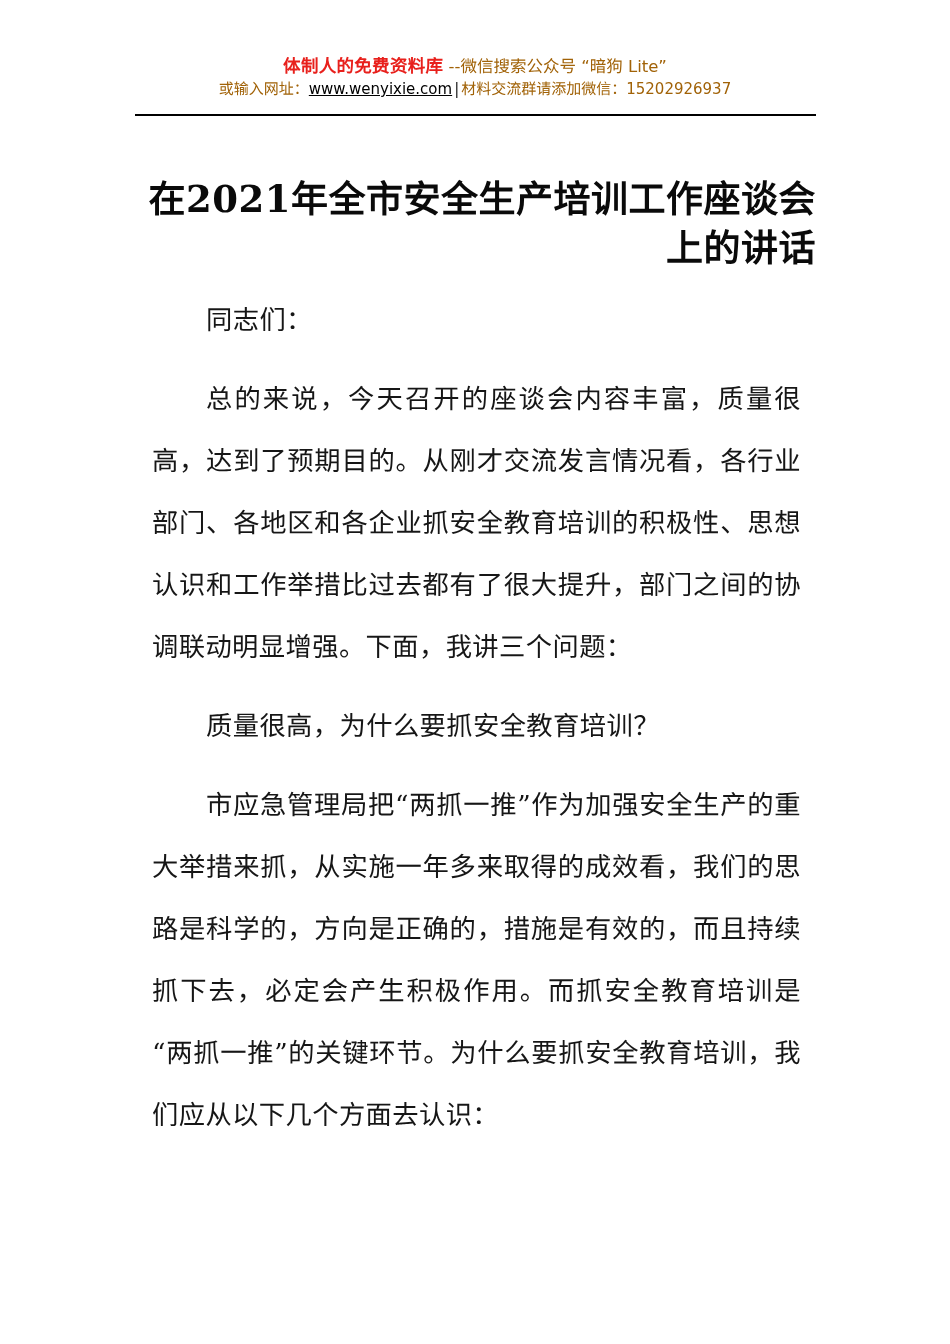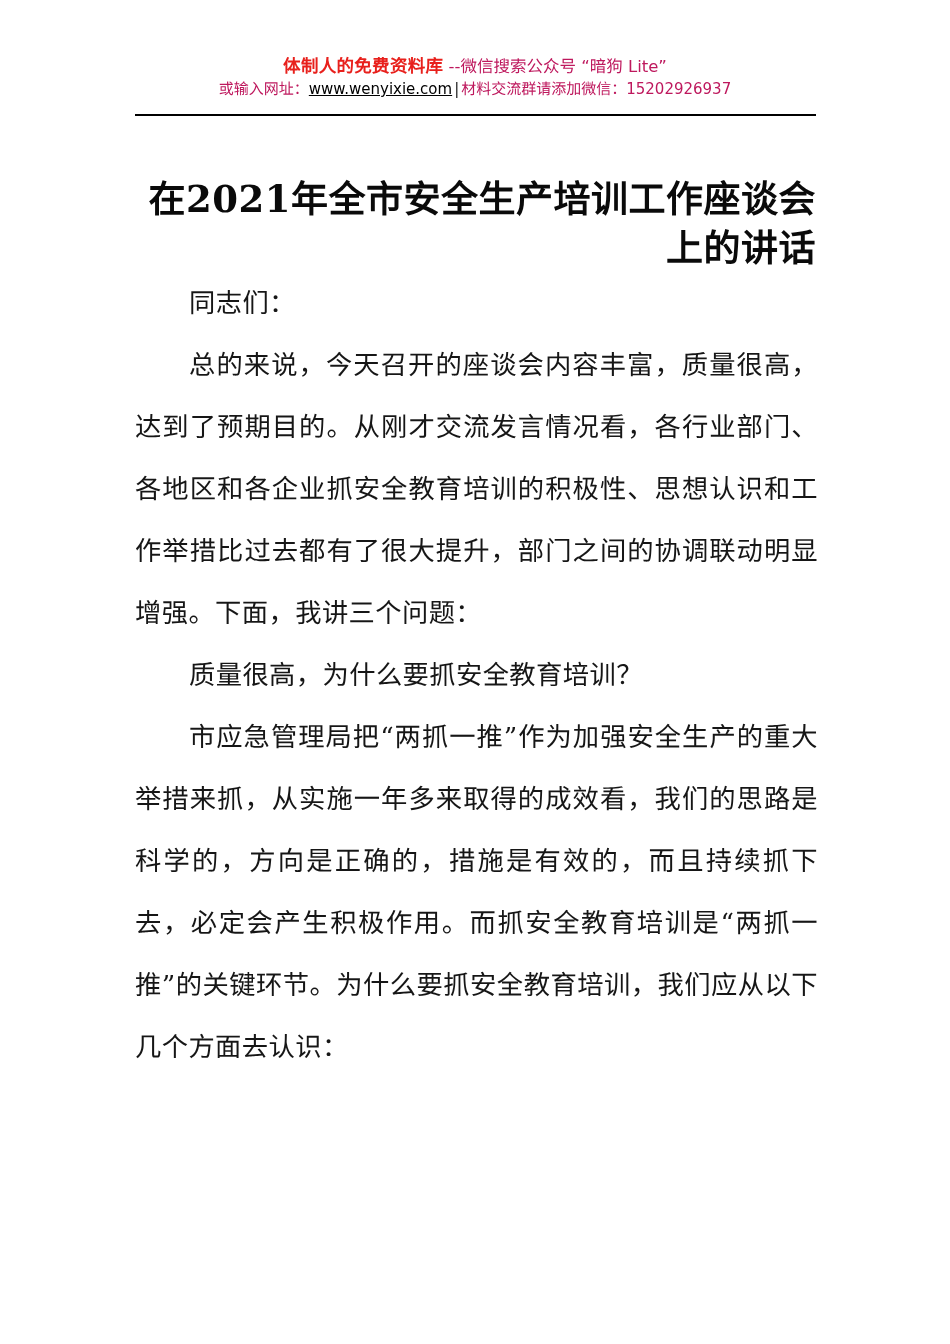--- a/index.html
+++ b/index.html
@@ -36,21 +36,21 @@
     font-family: "DejaVu Sans", "Liberation Sans", sans-serif;
   }
   .promo-line-1 { font-size: 16.5px; }
   .promo-line-2 { font-size: 15px; }
   .promo-brand {
     color: #e8201c;
     font-weight: bold;
     font-size: 17.5px;
     letter-spacing: 0.3px;
   }
-  .promo-plain { color: #be185d; }
+  .promo-plain { color: #a16207; }
   .promo-link {
     color: #000000;
     text-decoration: underline;
   }
   .promo-sep { color: #1a1a1a; padding: 0 2px; }
 
   .header-rule {
     position: absolute;
     left: 135px;
     top: 114px;
@@ -75,21 +75,21 @@
   }
 
   
   .body-block {
     position: absolute;
     left: 135px;
     top: 272px;
     width: 683px;
   }
   .para {
-    margin: 0;
+    margin: 17px;
     font-family: "DejaVu Serif", "Liberation Serif", serif;
     font-size: 26.3px;
     line-height: 62px;
     text-align: justify;
     text-justify: inter-ideograph;
     text-indent: 54px;
     letter-spacing: 0.4px;
     color: #161616;
     word-break: break-all;
   }

